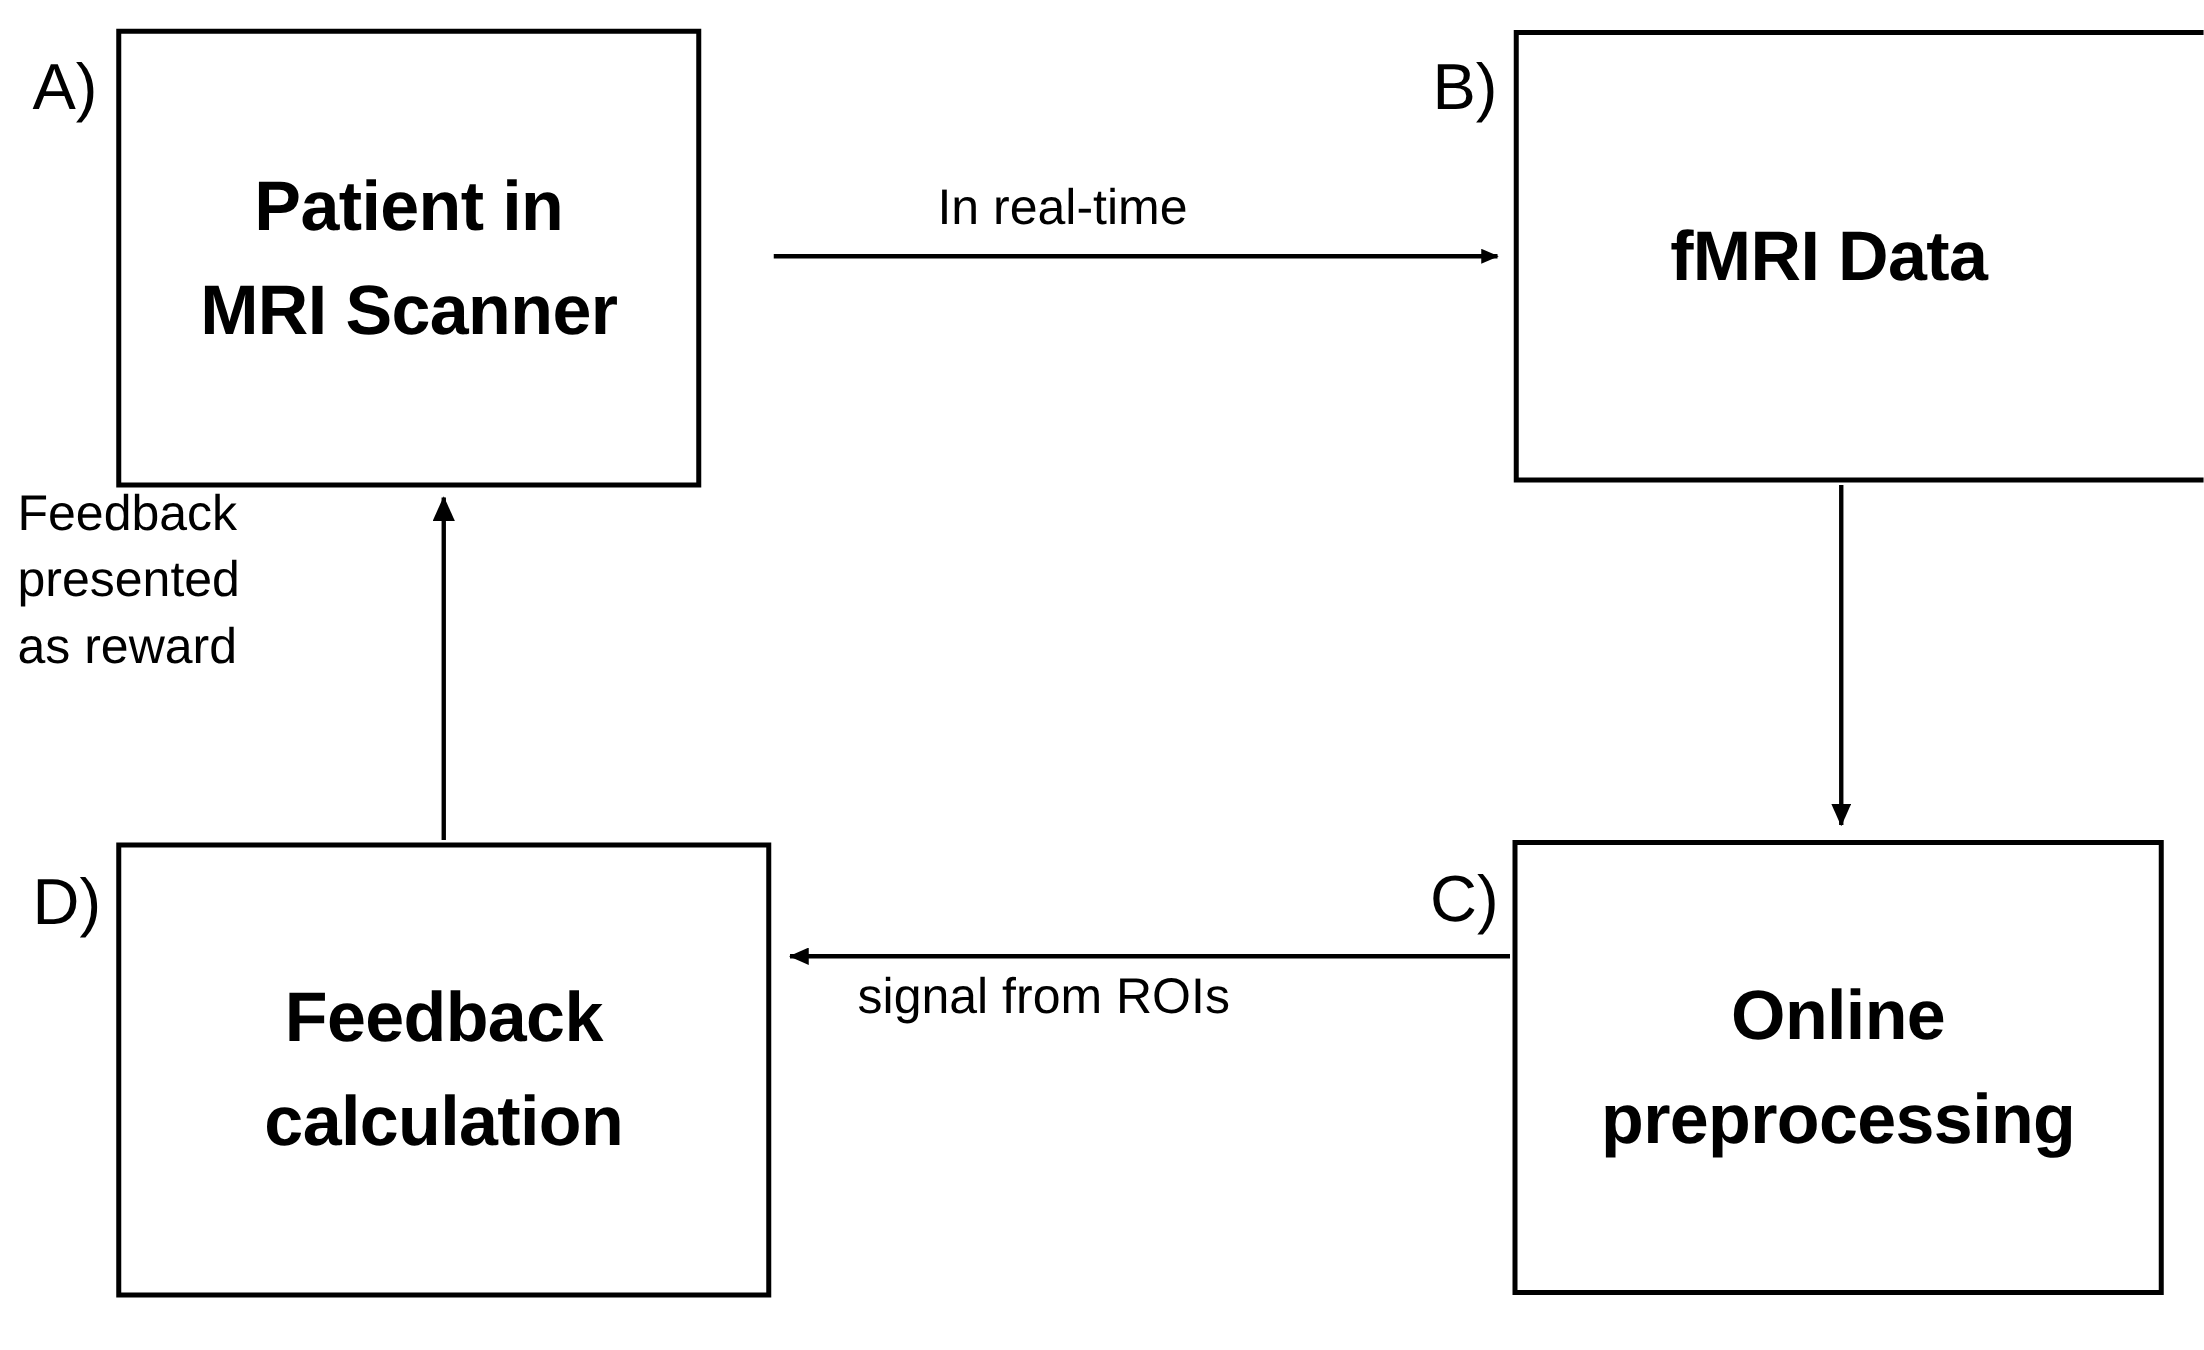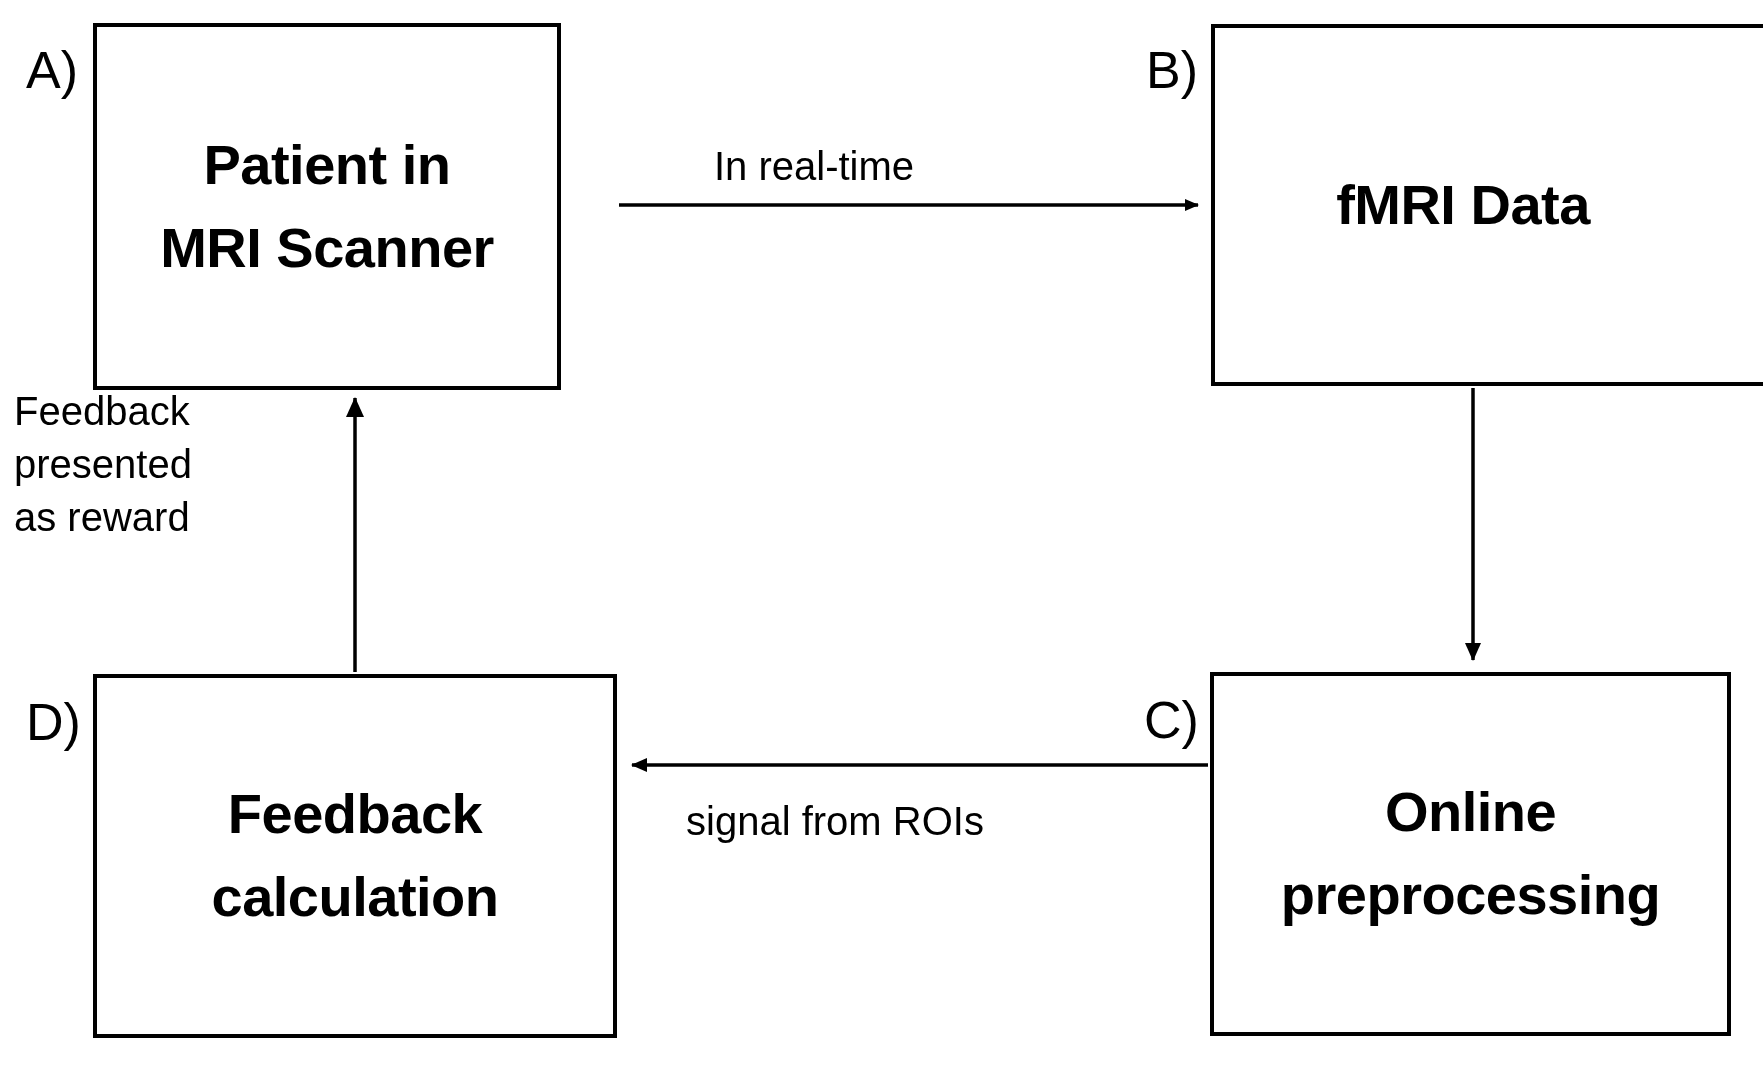--- a/index.html
+++ b/index.html
@@ -107,22 +107,22 @@
 preprocessing</span>
   </div>
   <span class="panel-letter" style="left:1144px; top:694px;">C)</span>
 
   <div class="box" style="left:93px; top:674px; width:524px; height:364px;">
     <span class="box-label">Feedback
 calculation</span>
   </div>
   <span class="panel-letter" style="left:26px; top:696px;">D)</span>
 
-  <span class="edge-label center-align" style="left:664px; top:140px; width:300px;">In real-time</span>
+  <span class="edge-label center-align" style="left:700px; top:140px; width:300px;">In real-time</span>
 
   <span class="edge-label left-align" style="left:14px; top:385px; width:300px;">Feedback
 presented
 as reward</span>
 
 
-  <span class="edge-label center-align" style="left:620px; top:771px; width:430px;margin-top:24px;">signal from ROIs</span>
+  <span class="edge-label center-align" style="left:620px; top:771px; width:430px;">signal from ROIs</span>
 
 </div>
 
 </body></html>

